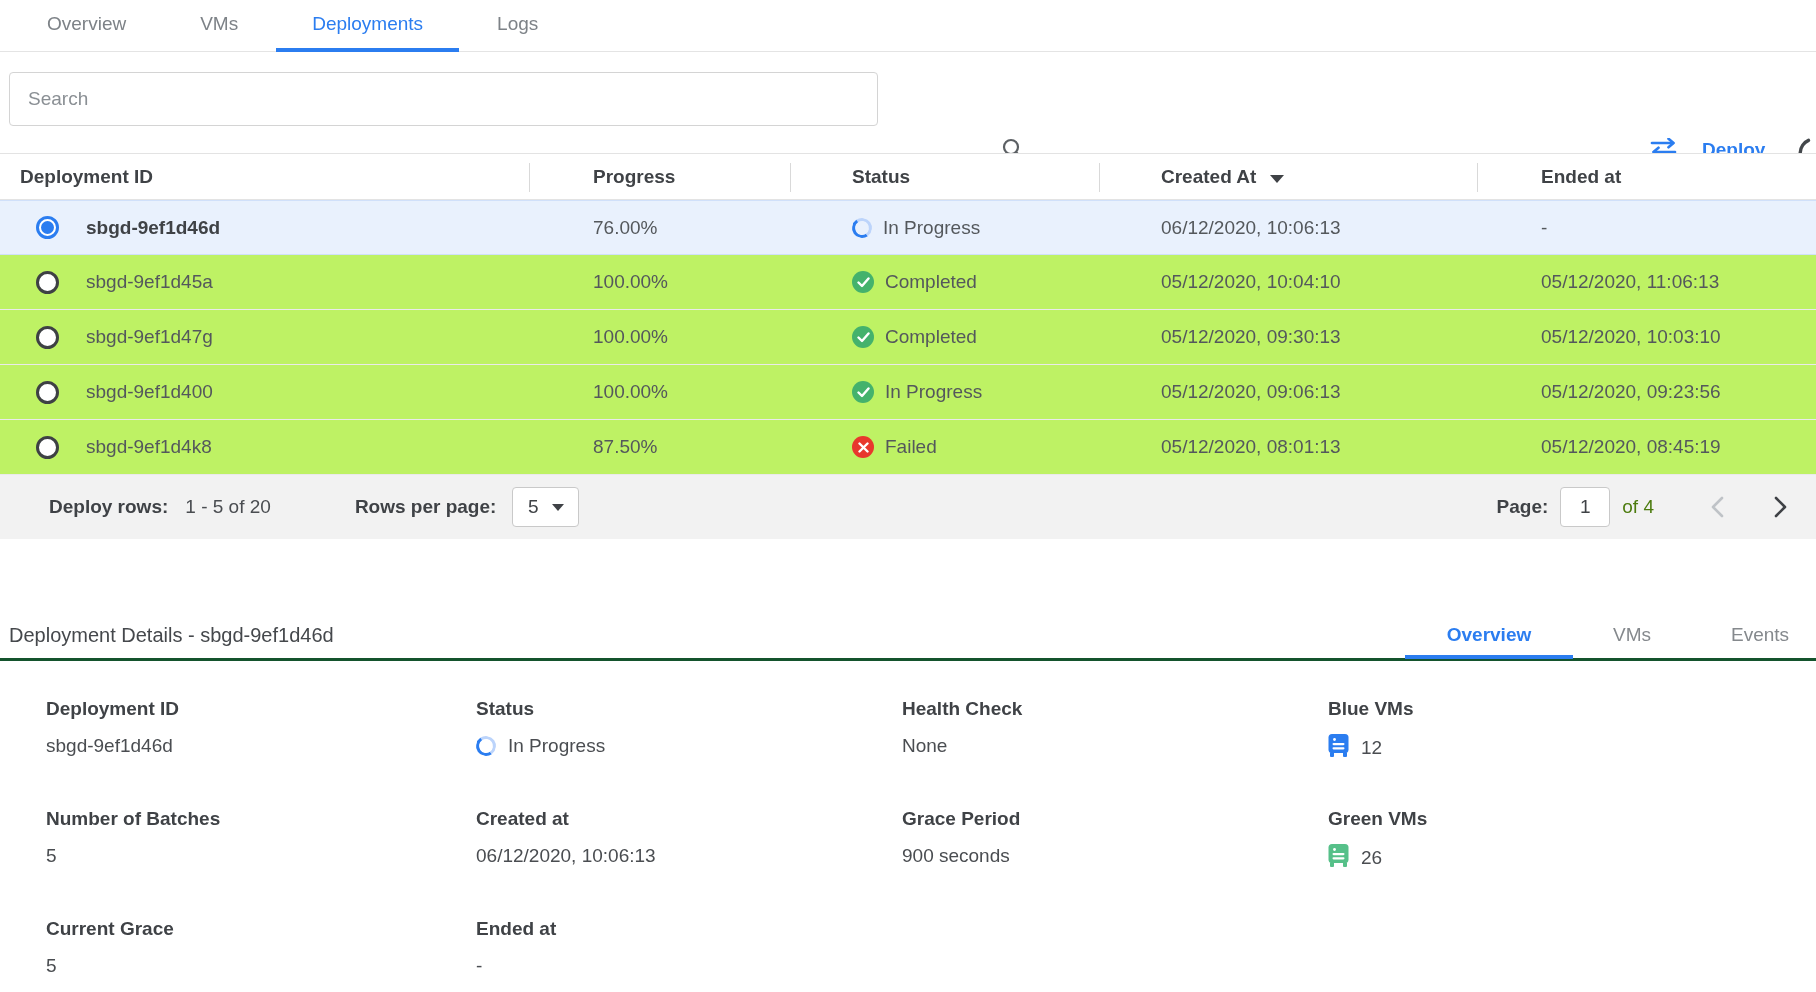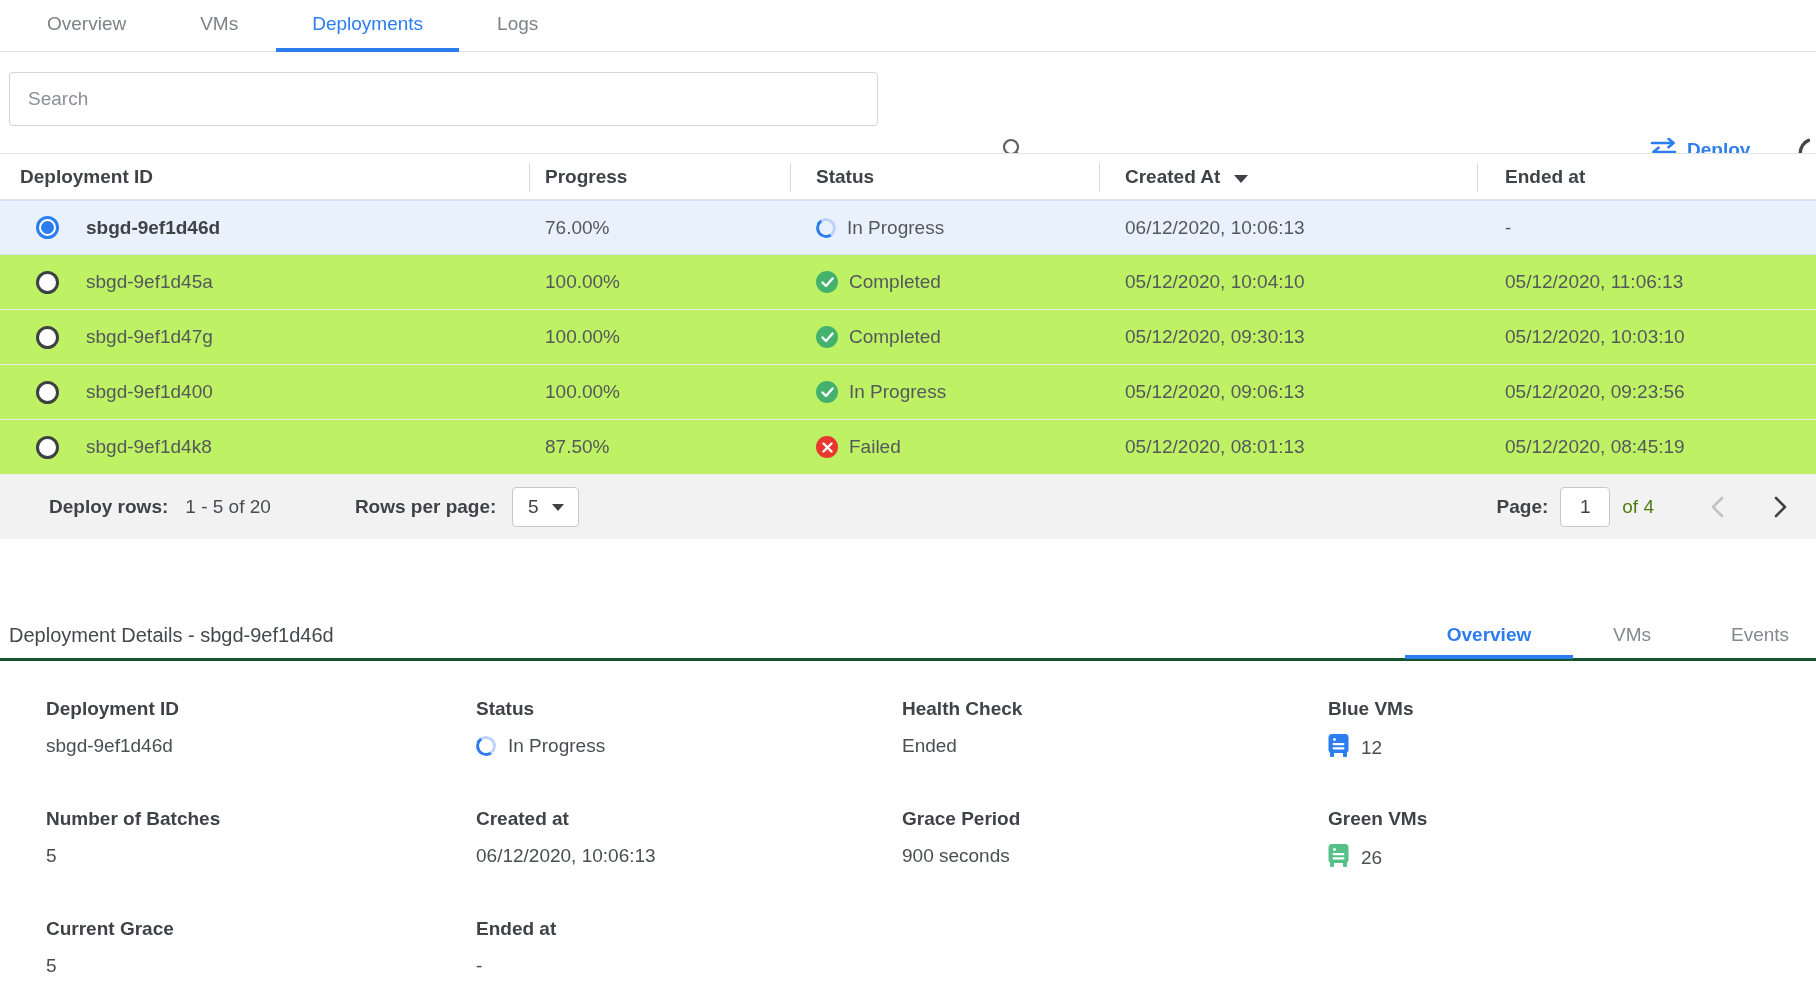--- a/index.html
+++ b/index.html
@@ -13,31 +13,31 @@
   .tab{padding:0 36px;font-size:19px;color:#7d8287;display:flex;align-items:center;cursor:pointer;
        border-bottom:4px solid transparent;box-sizing:border-box;height:52px;}
   .tab.active{color:var(--accent);font-weight:normal;border-bottom-color:var(--accent);text-align:right;}
   
   .toolbar{position:relative;height:101px;}
   .search{position:absolute;left:9px;top:20px;width:869px;height:54px;box-sizing:border-box;
           border:1px solid #d4d4d4;border-radius:4px;font-size:19px;padding:0 50px 0 18px;
           color:var(--dark);font-family:inherit;outline:none;}
   .search::placeholder{color:#8a8f94;}
   .search-icon{position:absolute;left:1000px;top:84px;}
-  .deploy{position:absolute;left:1650px;top:86px;display:flex;align-items:center;gap:10px;
+  .deploy{position:absolute;left:1650px;top:86px;display:flex;align-items:center;gap:25px;
           color:var(--accent);font-weight:bold;font-size:19px;background:none;border:none;
           font-family:inherit;cursor:pointer;padding:0;}
   .refresh-icon{position:absolute;left:1796px;top:83px;}
   
   .thead{display:flex;align-items:center;height:47px;border-top:1px solid #e3e3e3;border-bottom:1px solid #e3e3e3;
          font-weight:bold;font-size:19px;color:var(--dark);position:relative;box-sizing:border-box;background:#fff;}
   .hsep{position:absolute;top:9px;width:1px;height:29px;background:#d9d9d9;}
   .hsep.s1{left:529px}.hsep.s2{left:790px}.hsep.s3{left:1099px}.hsep.s4{left:1477px}
   .c1{width:529px;padding-left:36px;display:flex;align-items:center;box-sizing:border-box;flex:none;}
-  .c2{width:261px;padding-left:16px;box-sizing:border-box;flex:none;}
+  .c2{width:261px;padding-left:28px;box-sizing:border-box;flex:none;margin-left:36px;}
   .c3{width:309px;padding-left:26px;display:flex;align-items:center;gap:11px;box-sizing:border-box;flex:none;}
   .c4{width:378px;padding-left:26px;box-sizing:border-box;flex:none;}
   .c5{flex:1;padding-left:28px;box-sizing:border-box;}
   .thead .c1{padding-left:20px;}
   .sort-caret{width:0;height:0;border-left:7px solid transparent;border-right:7px solid transparent;
               border-top:8px solid var(--dark);margin-left:14px;display:inline-block;}
   .trow{display:flex;align-items:center;height:55px;border-bottom:1px solid #eaeaea;font-size:19px;
         color:var(--mid);box-sizing:border-box;cursor:pointer;background:#bef264;}
   .trow.selected{background:#e9f1fd;border-top:1px solid #d0e0fa;border-bottom:1px solid #d0e0fa;}
   .trow.selected .rid{font-weight:bold;color:var(--dark);}
@@ -266,21 +266,21 @@
   <div class="dfield dcol2 drow1">
     <div class="dlabel">Status</div>
     <div class="dvalue">
       <span class="spinner"></span>
       <span>In Progress</span>
     </div>
   </div>
 
   <div class="dfield dcol3 drow1">
     <div class="dlabel">Health Check</div>
-    <div class="dvalue">Ended</div>
+    <div class="dvalue">None</div>
   </div>
 
   <div class="dfield dcol4 drow1">
     <div class="dlabel">Blue VMs</div>
     <div class="dvalue">
       <span>
         <svg width="21" height="23" viewBox="0 0 21 23">
           <rect x="2" y="18" width="4" height="5" rx="1" fill="#2b7df0"></rect>
           <rect x="15" y="18" width="4" height="5" rx="1" fill="#2b7df0"></rect>
           <rect x="0.5" y="0" width="20" height="19" rx="3.5" fill="#2b7df0"></rect>

